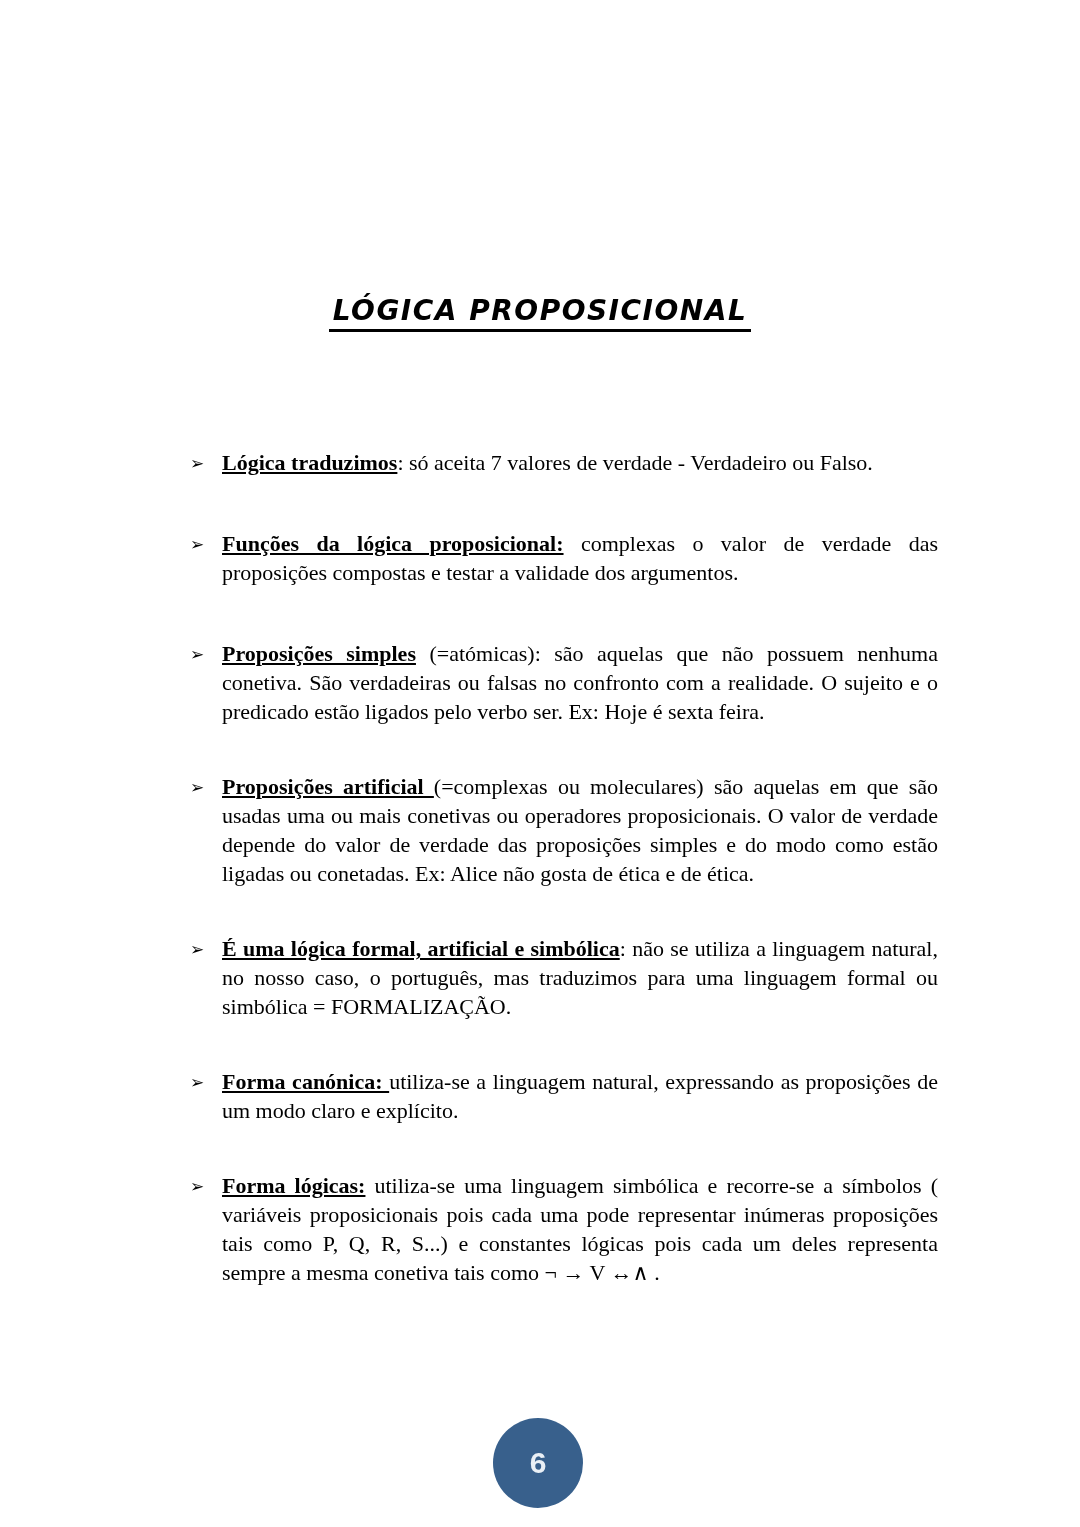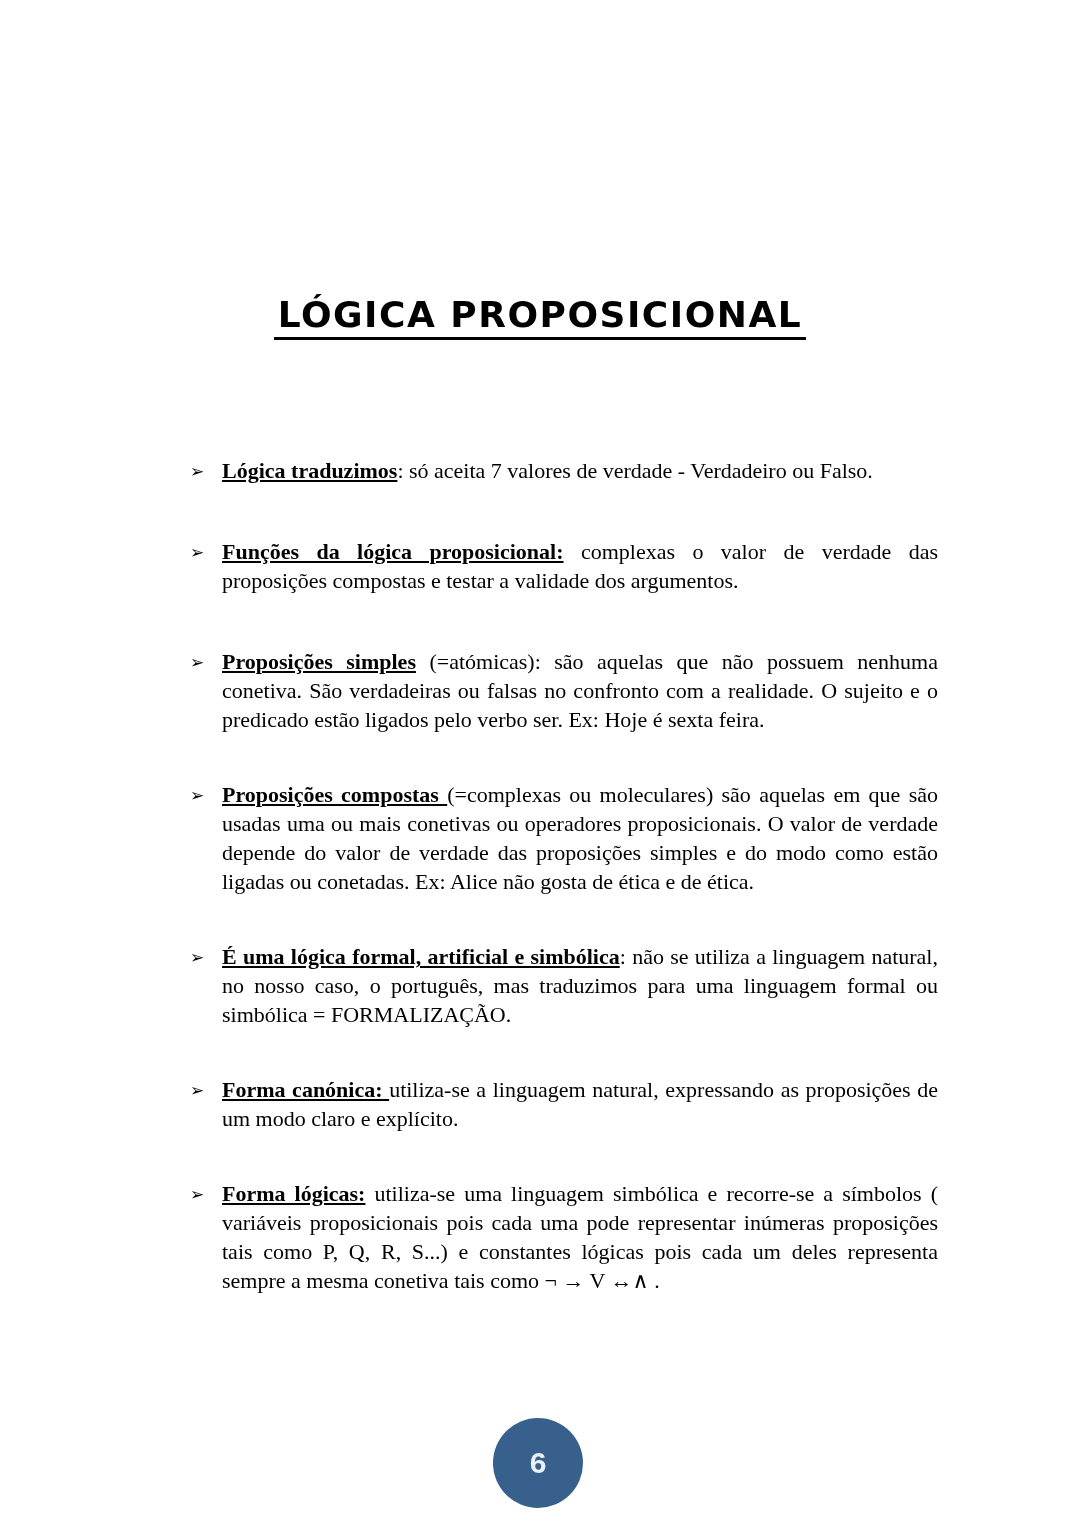--- a/index.html
+++ b/index.html
@@ -14,25 +14,26 @@
     overflow: hidden;
   }
   .title-wrap {
     text-align: center;
     padding-top: 294px;
   }
   .doc-title {
     display: inline-block;
     font-family: "DejaVu Sans", sans-serif;
     font-weight: 800;
-    font-size: 36px;
+    font-size: 28px;
     letter-spacing: 1.5px;
     border-bottom: 3px solid #000;
     padding: 0 4px 2px 4px;
     white-space: nowrap;
+    font-style: italic;
   }
   ul.bullets {
     list-style: none;
     margin: 116px 142px 0 190px;
     padding: 0;
   }
   ul.bullets li {
     position: relative;
     padding-left: 32px;
     text-align: justify;
@@ -97,21 +98,21 @@
     <span class="bu">Funções da lógica proposicional:</span><span> complexas o </span><span class="u">valor de verdade</span><span> das proposições compostas e testar a </span><span class="u">validade</span><span> dos argumentos.</span>
   </li>
 
   <li>
     <span class="bullet-glyph">➢</span>
     <span class="bu">Proposições simples</span><span> (=atómicas):  são aquelas que não possuem nenhuma conetiva. São verdadeiras ou falsas no confronto com a realidade. O sujeito e o predicado estão ligados pelo verbo ser. Ex:  Hoje é sexta feira.</span>
   </li>
 
   <li>
     <span class="bullet-glyph">➢</span>
-    <span class="bu">Proposições compostas </span><span>(=complexas ou moleculares) são aquelas em que são usadas uma ou mais conetivas ou operadores proposicionais. O valor de verdade depende do valor de verdade das proposições simples e do modo como estão ligadas ou conetadas. Ex: Alice </span><span class="u">não</span><span> gosta de ética </span><span class="u">e</span><span> de ética.</span>
+    <span class="bu">Proposições artificial </span><span>(=complexas ou moleculares) são aquelas em que são usadas uma ou mais conetivas ou operadores proposicionais. O valor de verdade depende do valor de verdade das proposições simples e do modo como estão ligadas ou conetadas. Ex: Alice </span><span class="u">não</span><span> gosta de ética </span><span class="u">e</span><span> de ética.</span>
   </li>
 
   <li>
     <span class="bullet-glyph">➢</span>
     <span class="bu">É uma lógica formal, artificial e simbólica</span><span>: não se utiliza a linguagem natural, no nosso caso, o português,  mas traduzimos para uma linguagem formal ou simbólica = </span><span class="u">FORMALIZAÇÃO.</span>
   </li>
 
   <li>
     <span class="bullet-glyph">➢</span>
     <span class="bu">Forma canónica: </span><span>utiliza-se a linguagem natural, expressando as proposições de um modo claro e explícito.</span>

